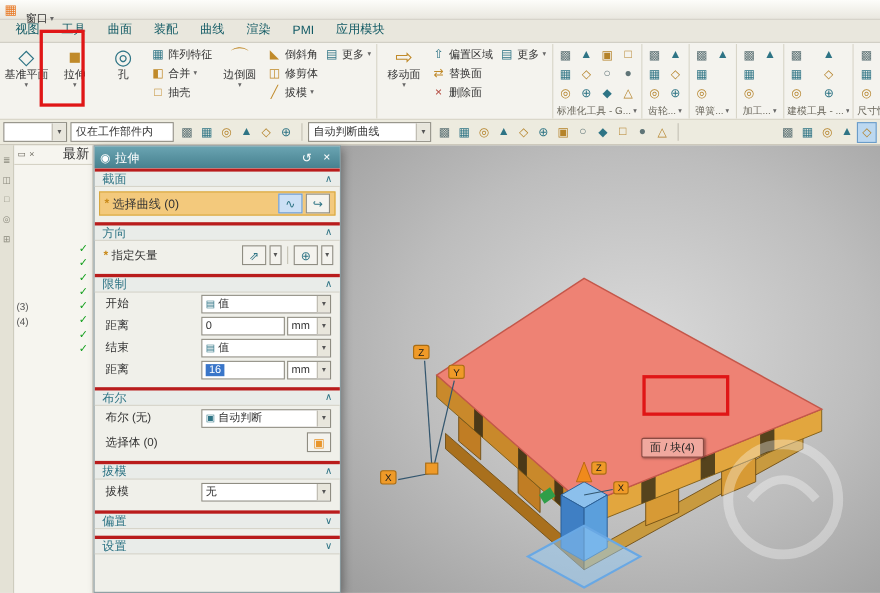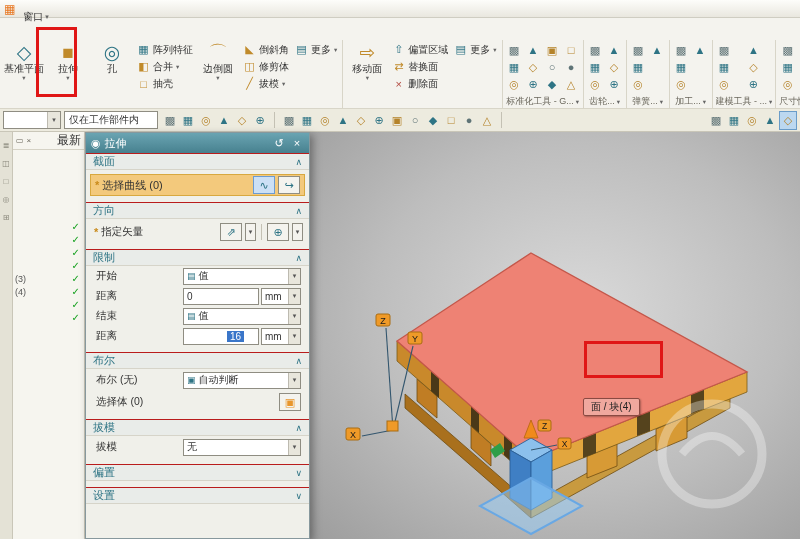--- a/index.html
+++ b/index.html
@@ -70,21 +70,21 @@
 
   
   .dialog { position:absolute; left:85px; top:0; width:225px; bottom:0; background:#f0f0ea;
     border:1px solid #87989d; box-shadow:3px 3px 8px rgba(0,0,0,.35); display:flex; flex-direction:column; z-index:10; }
   .dlg-header { height:20px; flex:none; background:linear-gradient(#6aa4b2,#47818f); color:#fff;
     display:flex; align-items:center; gap:4px; padding:0 5px; font-size:11px; }
   .dh-sp { flex:1; }
   .dh-btn { width:14px; text-align:center; font-size:11px; }
   .dlg-body { flex:1; overflow:hidden; }
   .secbar { height:17px; display:flex; align-items:center; justify-content:space-between; padding:0 7px;
-    color:#2e7485; font-size:11px; background:#e9ece9; border-top:1px solid #b91c1c; border-bottom:1px solid #d6d4c9; }
+    color:#2e7485; font-size:11px; background:#e9ece9; border-top:3px solid #b91c1c; border-bottom:1px solid #d6d4c9; }
   .chev { font-size:9px; }
   .mt6 { margin-top:6px; }
   .hl-row { margin:4px 4px 0; background:#f3c97c; border:1px solid #d8a83f; height:22px;
     display:flex; align-items:center; gap:3px; padding:0 4px; }
   .req { color:#c98a1a; font-weight:bold; }
   .sp { flex:1; }
   .mini { width:22px; height:18px; border:1px solid #8f8d82; background:#f4f3ee; display:flex;
     align-items:center; justify-content:center; font-size:11px; color:#2e7485; flex:none; }
   .mini.narrow { width:11px; font-size:7px; color:#555; }
   .mini.sel { background:#cce0f5; border-color:#6b9bd2; }
@@ -93,21 +93,21 @@
   .flbl { font-size:10.5px; color:#333; white-space:nowrap; }
   .fldrow { height:20px; display:flex; align-items:center; justify-content:space-between; padding:0 8px 0 10px; }
   .dd { height:17px; background:#fff; border:1px solid #8f8d82; display:flex; align-items:center;
     gap:3px; font-size:10px; padding-left:3px; overflow:hidden; }
   .dd .arr { margin-left:auto; width:12px; height:100%; display:flex; align-items:center; justify-content:center;
     background:#e8e6dc; border-left:1px solid #bdbab0; font-size:7px; color:#555; flex:none; }
   .dd-ic { font-size:9px; color:#2e7485; }
   .w118 { width:118px; } .w40 { width:40px; }
   .grp { display:flex; align-items:center; gap:2px; width:118px; }
   .num { flex:1; height:17px; background:#fff; border:1px solid #8f8d82; display:flex; align-items:center; padding:0 3px; font-size:10px; }
-  .selval { background:#3a76c9; color:#fff; padding:0 3px;margin-left:40px; }
+  .selval { background:#3a76c9; color:#fff; padding:0 3px; }
   .chkrow { height:18px; display:flex; align-items:center; gap:4px; padding:0 10px; }
   .chk { width:10px; height:10px; border:1px solid #777; background:#fff; flex:none; }
   .chklbl { font-size:9.5px; color:#555; white-space:nowrap; }
   .cube { color:#e8962e; }
 
   
   .viewport { position:absolute; left:310px; top:0; right:0; bottom:0;
     background:radial-gradient(ellipse at 55% 45%, #dadada 0%, #bdbdbd 55%, #9d9d9d 100%); overflow:hidden; }
   .scene { position:absolute; left:0; top:0; }
   .tooltip { position:absolute; left:273px; top:266px; background:#f0a89e; border:1px solid #8a4a42;
@@ -119,20 +119,30 @@
 <div id="app">
 
   <div class="titlebar">
     <span class="logo">▦</span>
     <span class="winmenu">
       <span>窗口</span>
       <span class="dd-arr">▾</span>
     </span>
   </div>
 
+  <div class="tabrow">
+      <span class="tab">视图</span>
+      <span class="tab">工具</span>
+      <span class="tab">曲面</span>
+      <span class="tab">装配</span>
+      <span class="tab">曲线</span>
+      <span class="tab">渲染</span>
+      <span class="tab">PMI</span>
+      <span class="tab">应用模块</span>
+    </div>
 
   <div class="ribbon">
     <div class="rgroup">
       <div class="rgc">
         <div class="bigbtn">
           <span class="ic c-teal">◇</span>
           <span class="lbl">基准平面</span>
           <span class="mini-arr">▾</span>
         </div>
         <div class="bigbtn">
@@ -315,20 +325,24 @@
     </div>
     <div class="tbigroup">
         <span class="tbi" style="color: rgb(95, 116, 119);">▩</span>
         <span class="tbi" style="color: rgb(46, 116, 133);">▦</span>
         <span class="tbi" style="color: rgb(181, 131, 42);">◎</span>
         <span class="tbi" style="color: rgb(46, 116, 133);">▲</span>
         <span class="tbi" style="color: rgb(181, 131, 42);">◇</span>
         <span class="tbi" style="color: rgb(46, 116, 133);">⊕</span>
       </div>
     <div class="vsep"></div>
+    <div class="combo" style="width:112px">
+      <span>自动判断曲线</span>
+        <span class="arr">▾</span>
+    </div>
     <div class="tbigroup">
         <span class="tbi" style="color: rgb(95, 116, 119);">▩</span>
         <span class="tbi" style="color: rgb(46, 116, 133);">▦</span>
         <span class="tbi" style="color: rgb(181, 131, 42);">◎</span>
         <span class="tbi" style="color: rgb(46, 116, 133);">▲</span>
         <span class="tbi" style="color: rgb(181, 131, 42);">◇</span>
         <span class="tbi" style="color: rgb(46, 116, 133);">⊕</span>
         <span class="tbi" style="color: rgb(181, 131, 42);">▣</span>
         <span class="tbi" style="color: rgb(95, 116, 119);">○</span>
         <span class="tbi" style="color: rgb(46, 116, 133);">◆</span>

